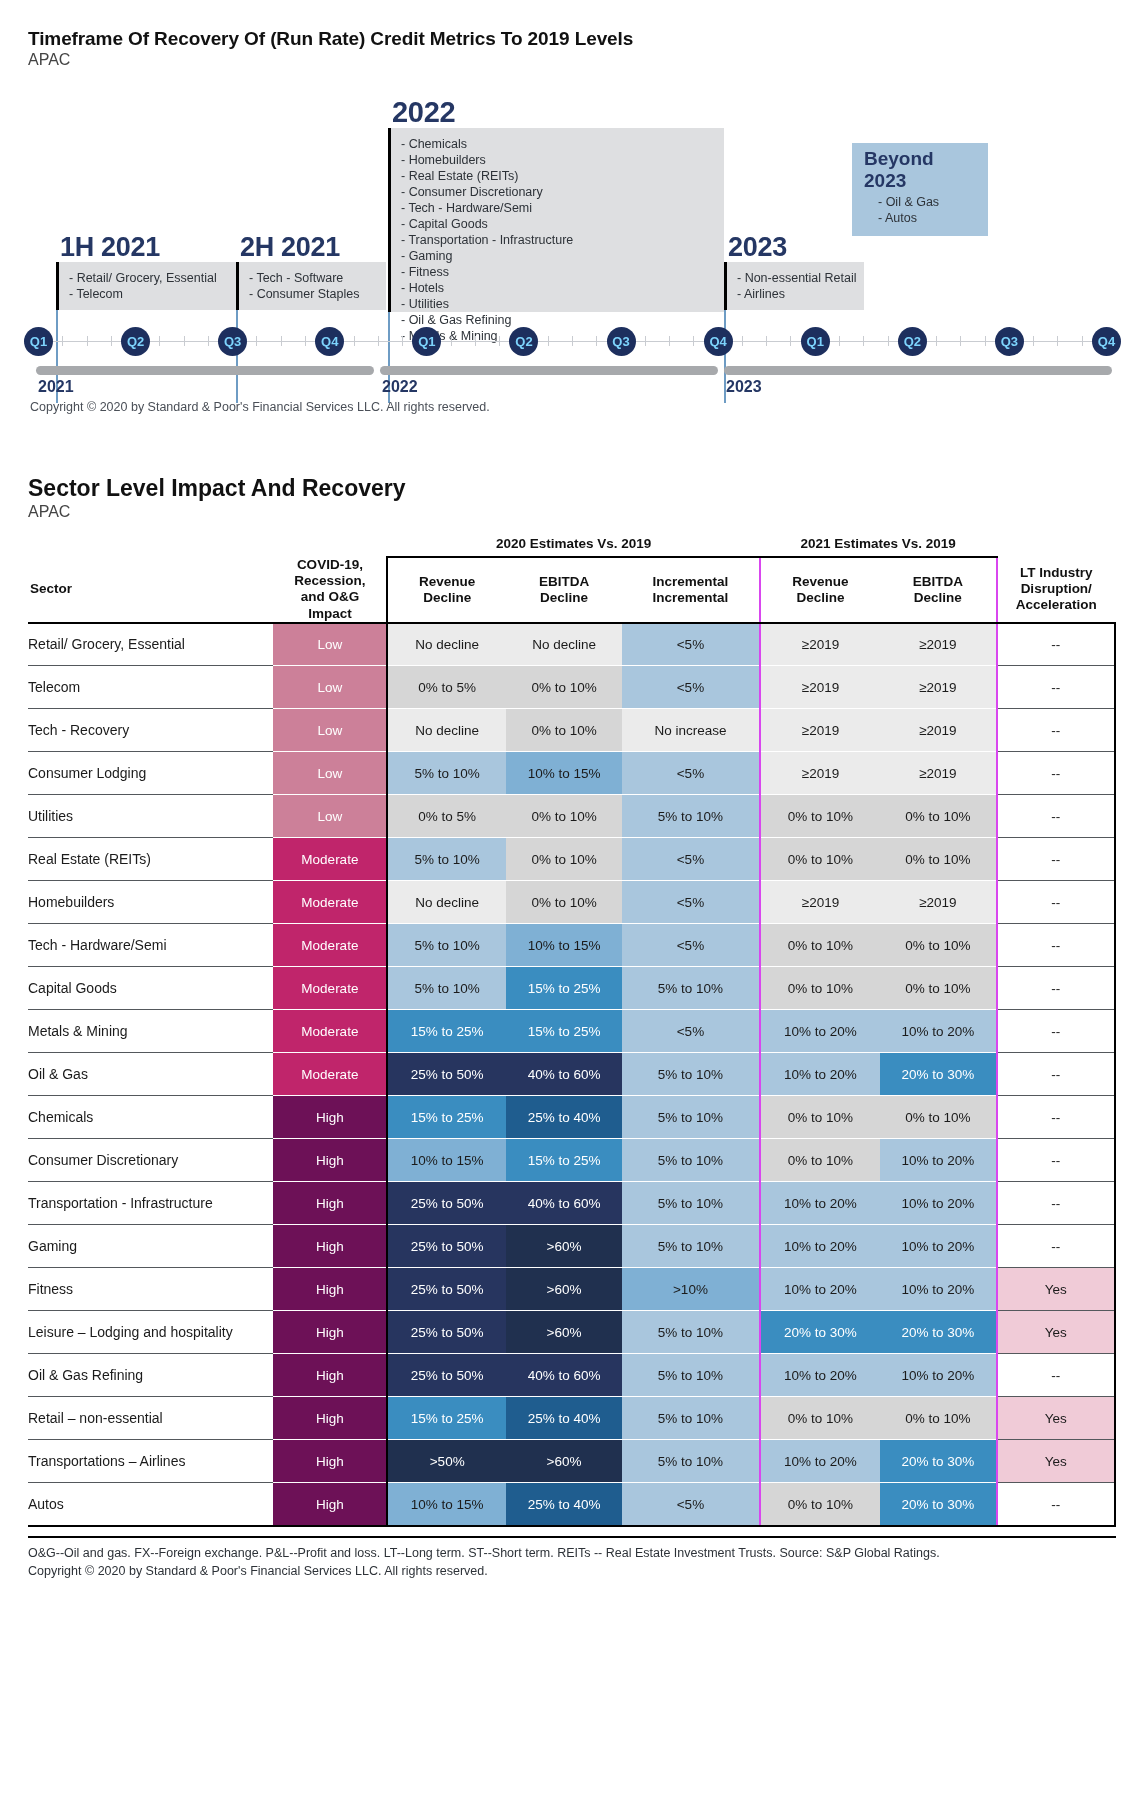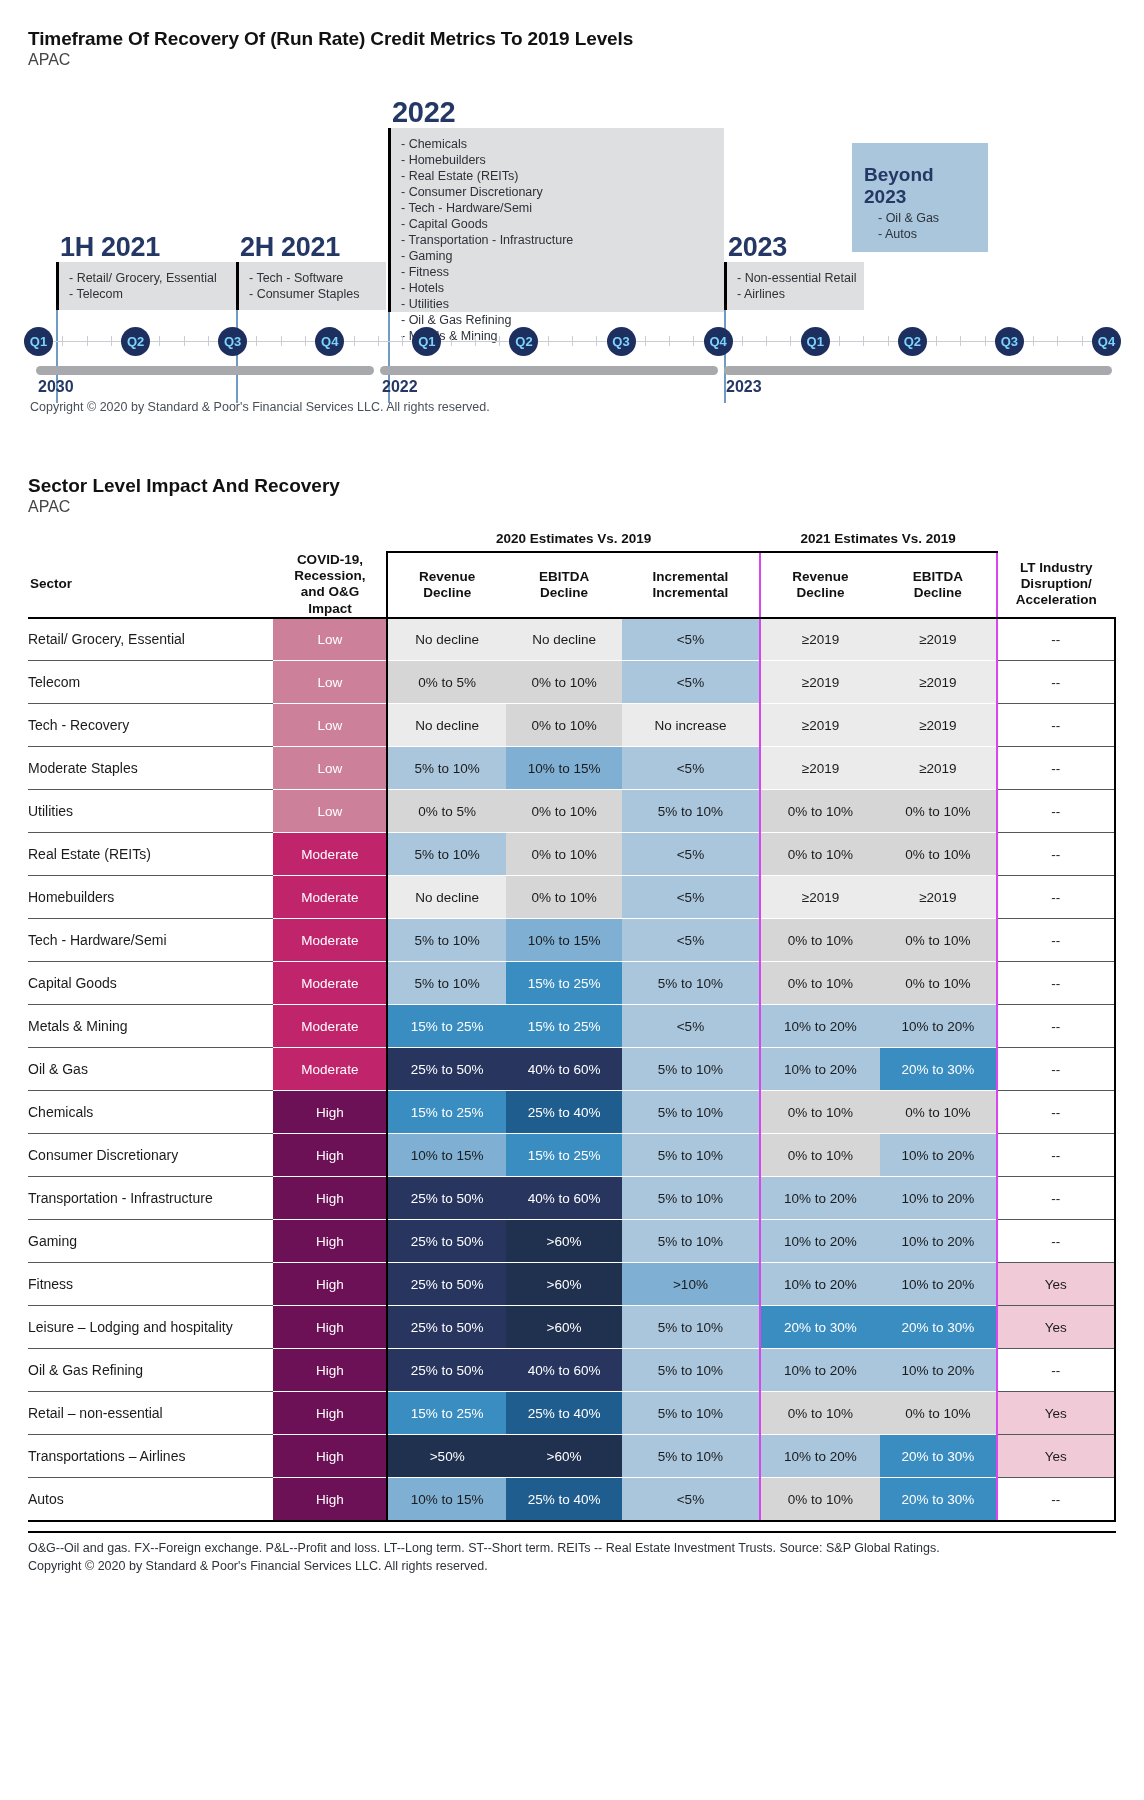--- a/index.html
+++ b/index.html
@@ -29,21 +29,21 @@
   }
   .tl-card {
     background: #dedfe1; border-left: 3px solid #000000;
     padding: 8px 10px 9px 10px;
   }
   .tl-card ul { list-style: none; margin: 0; padding: 0; }
   .tl-card li {
     font-size: 12.5px; color: #2d3238; line-height: 1.28;
     white-space: nowrap;
   }
-  .tl-card.blue { background: #a9c6dd; border-left: none; padding: 20px 12px 10px 12px; }
+  .tl-card.blue { background: #a9c6dd; border-left: none; padding: 4px 12px 10px 12px; }
   .tl-card.blue .tl-year-in {
     font-size: 19px; font-weight: bold; color: #253764; margin: 1px 0 2px 0;
   }
   .tl-card.blue li { padding-left: 14px; }
 
   .tl-stem {
     position: absolute; width: 2px; background: #6e9cc4;
   }
 
   
@@ -67,21 +67,21 @@
   .ylabels { position: absolute; left: 28px; right: 28px; top: 378px; height: 24px; }
   .ylab { position: absolute; font-size: 16px; font-weight: bold; color: #253764; }
 
   .copy1 {
     position: absolute; left: 30px; top: 400px;
     font-size: 12.5px; color: #4a4f57;
   }
 
   
   .sec2 { padding: 0 28px 0 28px; margin-top: 70px; position: relative; }
-  .t2-title { font-size: 19px; font-weight: bold; color: #111111; margin: 0 0 1px 0; }
+  .t2-title { font-size: 23px; font-weight: bold; color: #111111; margin: 0 0 1px 0; }
   .t2-sub { font-size: 16px; color: #444444; margin: 0 0 10px 0; }
 
   table.grid { width: 1088px; border-collapse: collapse; table-layout: fixed; }
   table.grid td, table.grid th { padding: 0; vertical-align: middle; }
 
   .grp-hdr {
     font-size: 13.5px; font-weight: bold; color: #111; text-align: center;
     padding-bottom: 4px; height: 26px;
   }
   .grp-rule { border-bottom: 2px solid #000; }
@@ -244,21 +244,21 @@
           <div class="qdot" style="left: 1078px;">Q4</div>
         </div>
     </div>
 
     <div class="yearbars">
       <div class="ybar" style="left:8px; width:338px;"></div>
       <div class="ybar" style="left:352px; width:338px;"></div>
       <div class="ybar" style="left:696px; width:388px;"></div>
     </div>
     <div class="ylabels">
-      <div class="ylab" style="left:10px;">2030</div>
+      <div class="ylab" style="left:10px;">2021</div>
       <div class="ylab" style="left:354px;">2022</div>
       <div class="ylab" style="left:698px;">2023</div>
     </div>
 
     <div class="copy1">Copyright © 2020 by Standard &amp; Poor's Financial Services LLC. All rights reserved.</div>
   </div>
 
   <div class="sec2">
     <div class="t2-title">Sector Level Impact And Recovery</div>
     <div class="t2-sub">APAC</div>
@@ -344,21 +344,21 @@
             <td class="sector-cell">Tech - Recovery</td>
             <td class="data-cell" style="background: rgb(204, 128, 153); color: rgb(255, 255, 255);">Low</td>
             <td class="data-cell sep-left" style="background: rgb(235, 235, 235); color: rgb(27, 27, 27);">No decline</td>
             <td class="data-cell " style="background: rgb(214, 214, 214); color: rgb(27, 27, 27);">0% to 10%</td>
             <td class="data-cell sep-right" style="background: rgb(235, 235, 235); color: rgb(27, 27, 27);">No increase</td>
             <td class="data-cell " style="background: rgb(235, 235, 235); color: rgb(27, 27, 27);">≥2019</td>
             <td class="data-cell sep-right" style="background: rgb(235, 235, 235); color: rgb(27, 27, 27);">≥2019</td>
             <td class="lt-cell" style="background: rgb(255, 255, 255); height: 43px;">--</td>
           </tr>
           <tr>
-            <td class="sector-cell">Moderate Staples</td>
+            <td class="sector-cell">Consumer Lodging</td>
             <td class="data-cell" style="background: rgb(204, 128, 153); color: rgb(255, 255, 255);">Low</td>
             <td class="data-cell sep-left" style="background: rgb(169, 198, 221); color: rgb(27, 27, 27);">5% to 10%</td>
             <td class="data-cell " style="background: rgb(127, 176, 212); color: rgb(27, 27, 27);">10% to 15%</td>
             <td class="data-cell sep-right" style="background: rgb(169, 198, 221); color: rgb(27, 27, 27);">&lt;5%</td>
             <td class="data-cell " style="background: rgb(235, 235, 235); color: rgb(27, 27, 27);">≥2019</td>
             <td class="data-cell sep-right" style="background: rgb(235, 235, 235); color: rgb(27, 27, 27);">≥2019</td>
             <td class="lt-cell" style="background: rgb(255, 255, 255); height: 43px;">--</td>
           </tr>
           <tr>
             <td class="sector-cell">Utilities</td>

